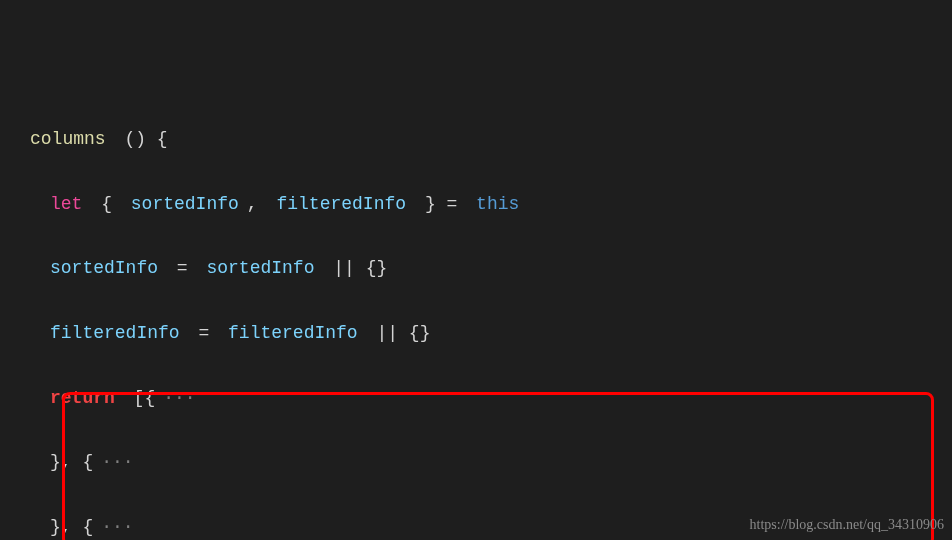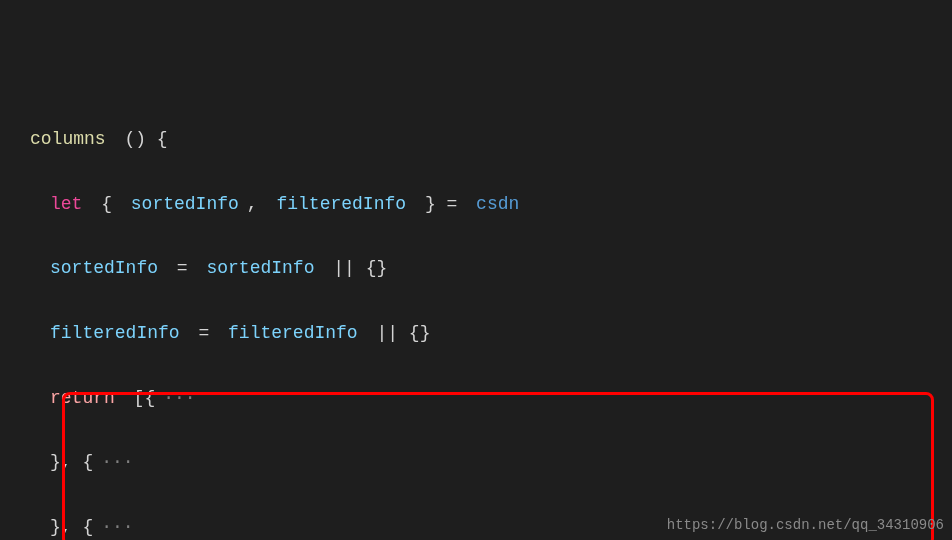--- a/index.html
+++ b/index.html
@@ -13,21 +13,21 @@
     height: 540px;
     overflow: hidden;
     position: relative;
     padding-top: 0;
     padding-left: 14px;
     white-space: pre;
   }
   .line { display: block; }
   .ind1 { padding-left: 20px; }
 
-  .kw-control { color: #fca5a5; }
+  .kw-control { color: #ef4444; font-weight: bold; }
   .kw-storage { color: #ec4899; }
   .kw-this { color: #569cd6; }
   .fn { color: #dcdcaa; }
   .var { color: #7dd3fc; }
   .punc { color: #d4d4d4; }
   .op { color: #d4d4d4; }
   .fold { color: #808080; }
 
   .highlight-box {
     position: absolute;
@@ -38,31 +38,31 @@
     border: 3px solid #ff0000;
     border-radius: 8px;
     pointer-events: none;
   }
   .watermark {
     position: absolute;
     right: 12px;
     bottom: 5px;
     color: #8a8a8a;
     font-size: 14px;
-    font-family: Liberation Mono, monospace;
+    font-family: Liberation Serif, serif;
     white-space: nowrap;
   }
 </style>
 </head>
 <body>
 
 
 
 <div class="line"><span class="fn">columns</span><span class="punc"> () {</span></div>
-<div class="line ind1"><span class="kw-storage">let</span><span class="punc"> { </span><span class="var">sortedInfo</span><span class="punc">, </span><span class="var">filteredInfo</span><span class="punc"> } = </span><span class="kw-this">csdn</span></div>
+<div class="line ind1"><span class="kw-storage">let</span><span class="punc"> { </span><span class="var">sortedInfo</span><span class="punc">, </span><span class="var">filteredInfo</span><span class="punc"> } = </span><span class="kw-this">this</span></div>
 <div class="line ind1"><span class="var">sortedInfo</span><span class="op"> = </span><span class="var">sortedInfo</span><span class="punc"> || {}</span></div>
 <div class="line ind1"><span class="var">filteredInfo</span><span class="op"> = </span><span class="var">filteredInfo</span><span class="punc"> || {}</span></div>
 <div class="line ind1"><span class="kw-control">return</span><span class="punc"> [{</span><span class="fold">···</span></div>
 <div class="line ind1"><span class="punc">}, {</span><span class="fold">···</span></div>
 <div class="line ind1"><span class="punc">}, {</span><span class="fold">···</span></div>
 <div class="line ind1"><span class="punc">}, {</span><span class="fold">···</span></div>
 
 
 
 

